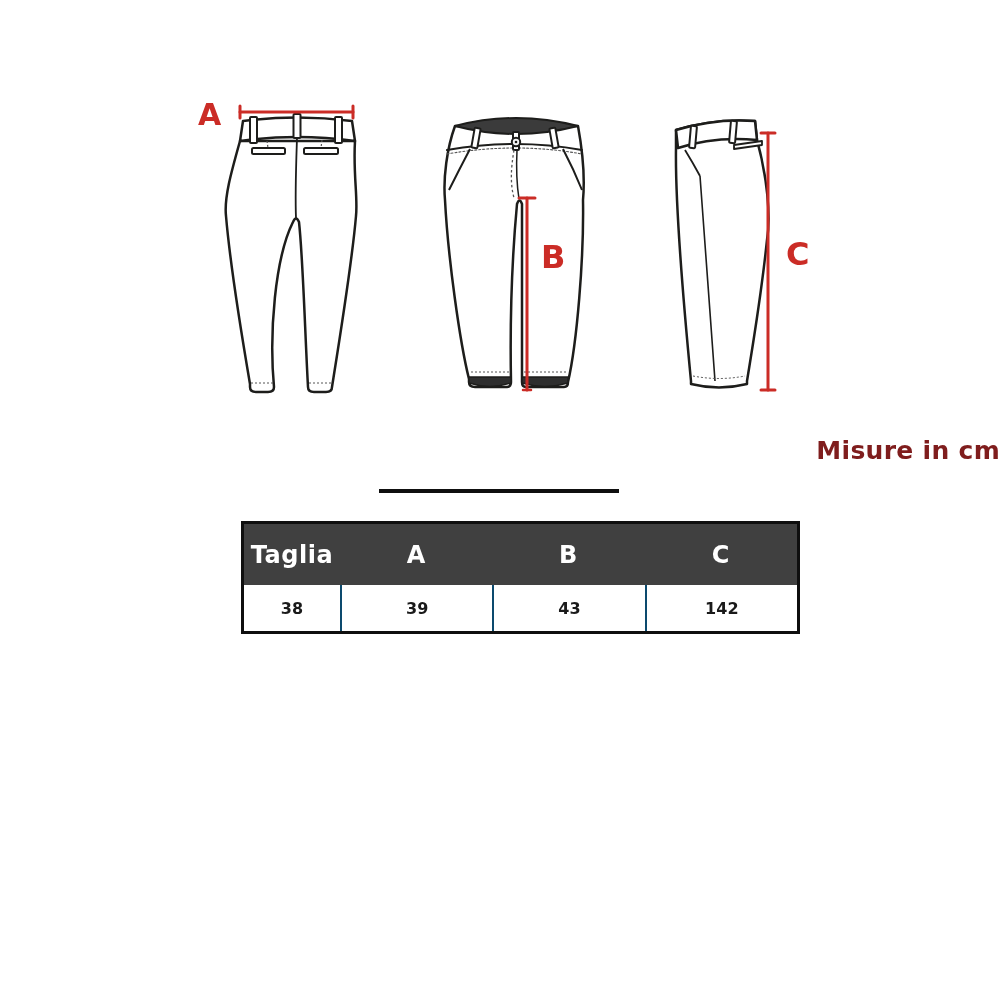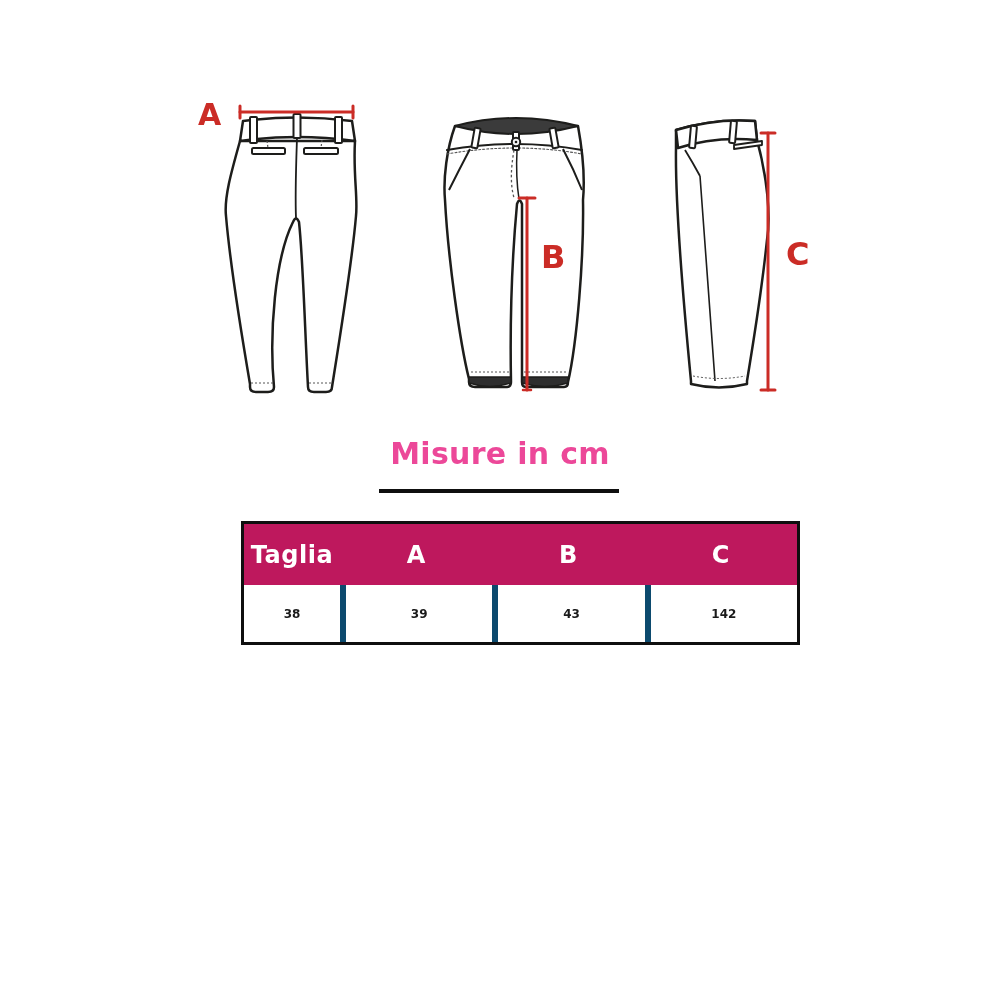--- a/index.html
+++ b/index.html
@@ -10,43 +10,43 @@
   .canvas{position:absolute;inset:0;}
   .figure-svg{position:absolute;}
   .meas-label{
     position:absolute;color:#cb2c26;font-weight:800;
     font-family:"DejaVu Sans",sans-serif;line-height:1;
   }
   .label-a{left:198px;top:100px;font-size:30px;}
   .label-b{left:541px;top:241px;font-size:32px;}
   .label-c{left:786px;top:238px;font-size:32px;}
   .page-title{
-    position:absolute;left:0;right:0;top:436px;text-align:center;
-    font-size:30px;font-weight:800;color:#ec4899;letter-spacing:0.3px;
+    position:absolute;left:0;right:0;top:436px;text-align:right;
+    font-size:25px;font-weight:800;color:#7f1d1d;letter-spacing:0.3px;
   }
   .title-underline{
     position:absolute;left:379px;top:489px;width:240px;height:4px;background:#0f0f0f;
   }
   .size-table{
     position:absolute;left:241px;top:521px;width:553px;
     border:3px solid #0f0f0f;background:#ffffff;
     display:grid;grid-template-columns:96px 1fr 1fr 1fr;
   }
   .size-table .cell{
     display:flex;align-items:center;justify-content:center;
   }
   .size-table .head{
-    background:#be185d;color:#ffffff;height:61px;
+    background:#404040;color:#ffffff;height:61px;
     font-size:24px;font-weight:800;letter-spacing:0.5px;
   }
   .size-table .data{
-    background:#ffffff;color:#1a1a1a;height:57px;
-    font-size:12px;font-weight:800;
+    background:#ffffff;color:#1a1a1a;height:46px;
+    font-size:16px;font-weight:800;
   }
-  .size-table .data + .data{border-left:6px solid #0c4a6e;}
+  .size-table .data + .data{border-left:2px solid #0c4a6e;}
 </style>
 </head>
 <body>
 
 <div class="canvas">
 
   <svg class="figure-svg" style="left:195px;top:88px" width="195" height="315" viewBox="0 0 195 315">
     <g fill="#ffffff" stroke="#1d1d1b" stroke-width="2.5" stroke-linejoin="round" stroke-linecap="round">
       <path d="M45,53 C36,85 29,110 31,128 C35,175 48,255 55,296 L55,299 Q55,304 61,304 L73,304 Q79,304 79,299
                C74,245 80,170 98,134 Q101,127 104,134 C108,170 110,245 113,299

